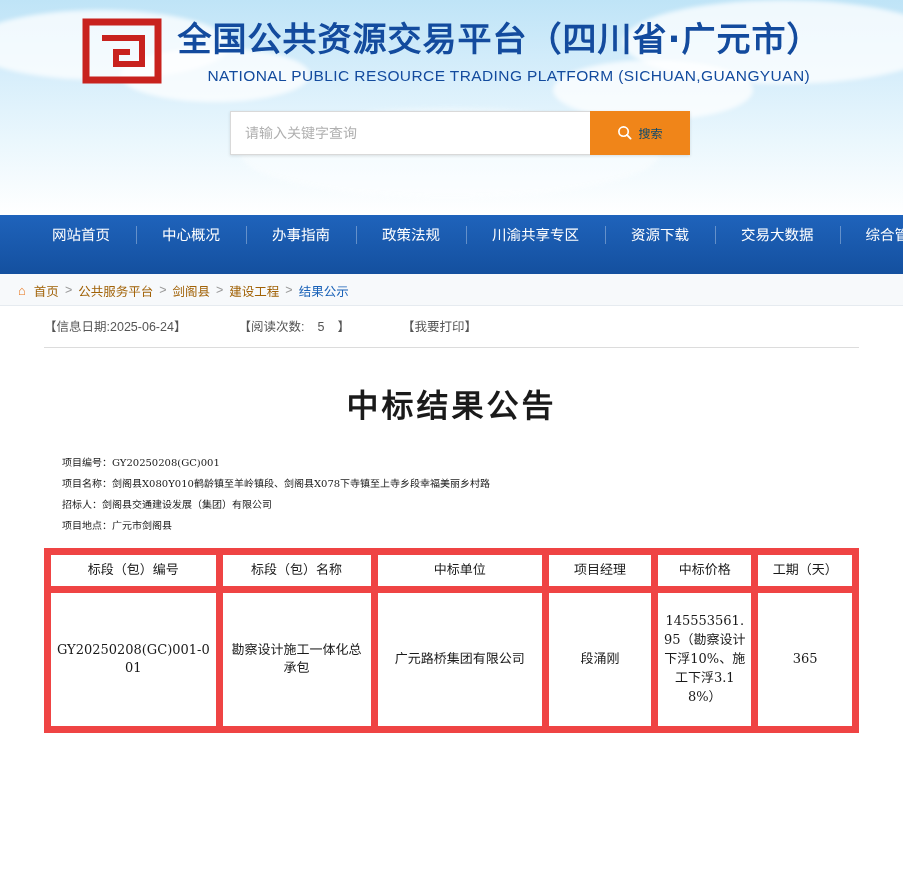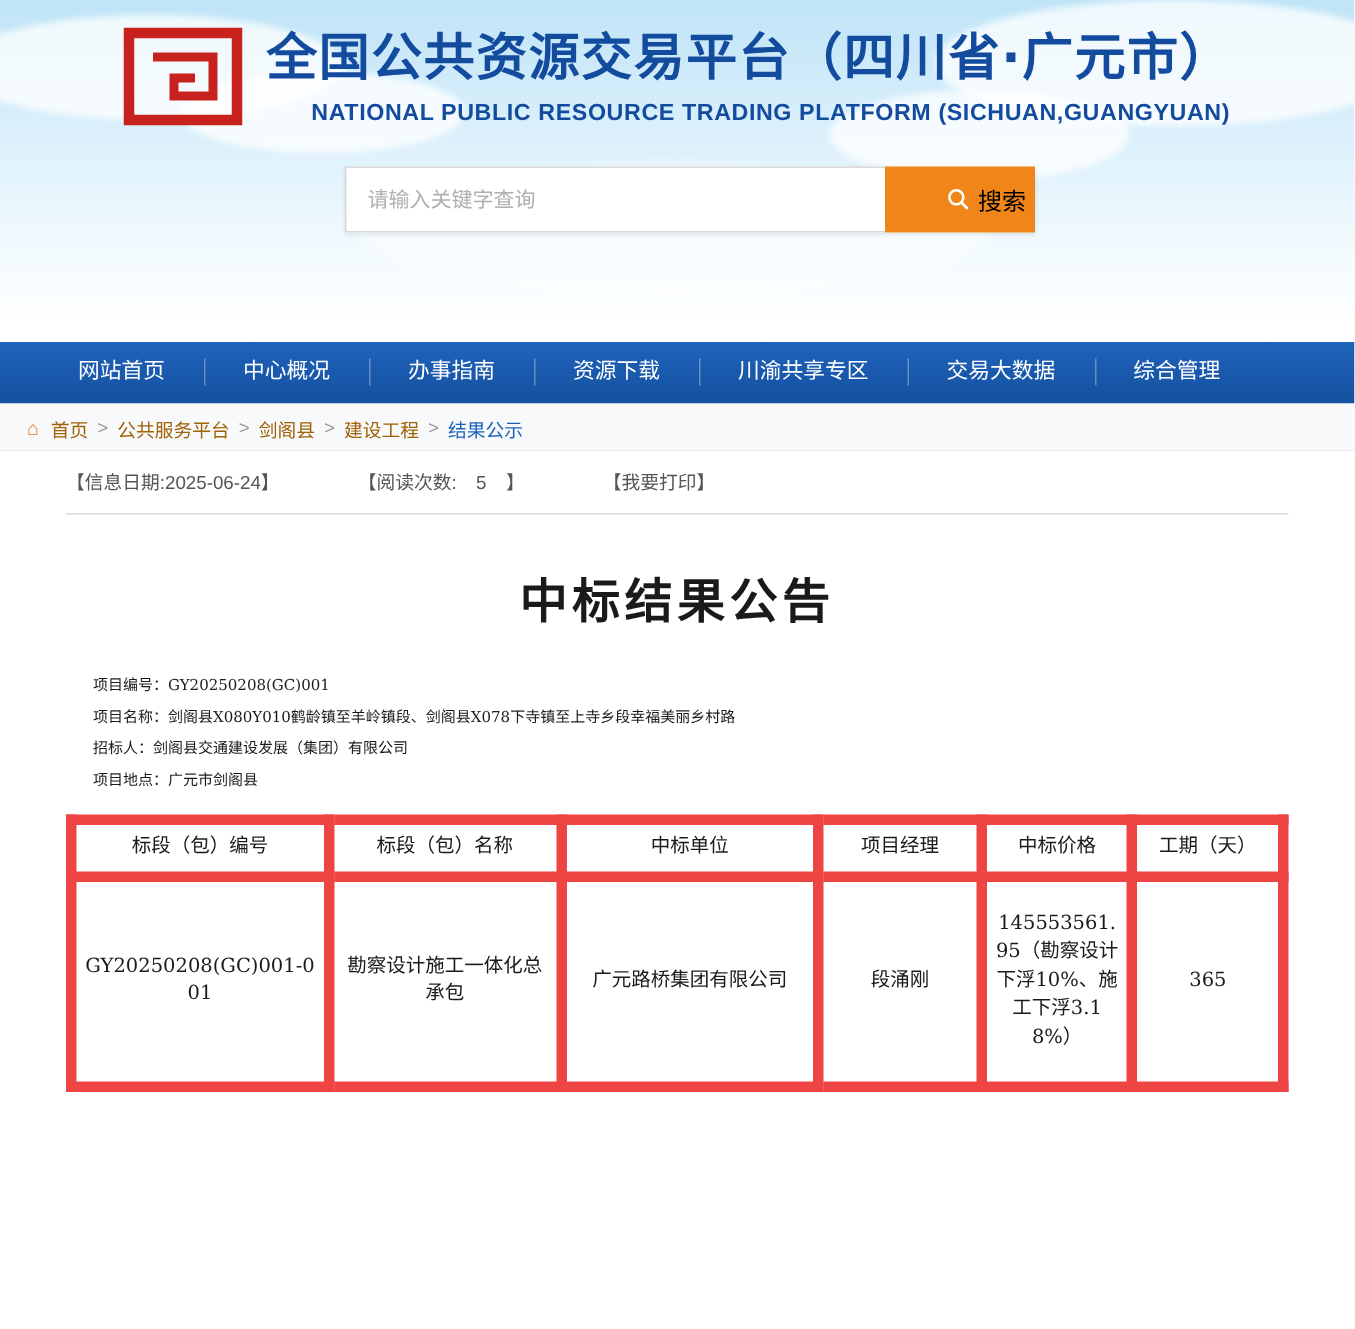--- a/index.html
+++ b/index.html
@@ -52,21 +52,21 @@
     font-size: 34px;
     font-weight: bold;
     color: #134b9e;
     letter-spacing: 1px;
     line-height: 1.25;
     white-space: nowrap;
   }
   .sub-title {
     font-family: "Liberation Sans", sans-serif;
     font-size: 15.5px;
-    font-weight: bold;
+    font-weight: normal;
     color: #134b9e;
     letter-spacing: 0.4px;
     margin-top: 6px;
     white-space: nowrap;
     padding-left: 30px;
   }
 
   
   .search-row {
     display: flex;
@@ -89,38 +89,37 @@
     font-size: 14px;
     color: #333;
     outline: none;
     font-family: "Liberation Sans", sans-serif;
   }
   .search-input::placeholder { color: #b0b0b0; }
   .search-btn {
     flex: 0 0 100px;
     background: #f08519;
     border: none;
-    color: #000000;
-    font-size: 16px;
+    color: #0c4a6e;
+    font-size: 12px;
     font-family: "Liberation Sans", sans-serif;
     cursor: pointer;
     display: flex;
     align-items: center;
-    justify-content: flex-end;
+    justify-content: center;
     gap: 6px;
   }
 
   
   .navbar {
-    height: 41px;
+    height: 59px;
     background: linear-gradient(180deg, #1f63bb 0%, #14509f 100%);
     display: flex;
     align-items: flex-start;
     justify-content: center;
-    margin-top: 13px;
   }
   .nav-list {
     display: flex;
     align-items: center;
     width: 903px;
     padding-left: 26px;
   }
   .nav-item {
     color: #ffffff;
     font-size: 14.5px;
@@ -268,22 +267,23 @@
       </div>
     </div>
   </div>
 </div>
 
 <div class="navbar">
   <div class="nav-list">
     <div class="nav-item">网站首页</div>
     <div class="nav-item">中心概况</div>
     <div class="nav-item">办事指南</div>
+    <div class="nav-item">政策法规</div>
+    <div class="nav-item">川渝共享专区</div>
     <div class="nav-item">资源下载</div>
-    <div class="nav-item">川渝共享专区</div>
     <div class="nav-item">交易大数据</div>
     <div class="nav-item">综合管理</div>
   </div>
 </div>
 
 <div class="crumb-wrap">
   <div class="crumb">
     <span class="home-ico">⌂</span>
     <a>首页</a>
     <span class="sep">&gt;</span>

